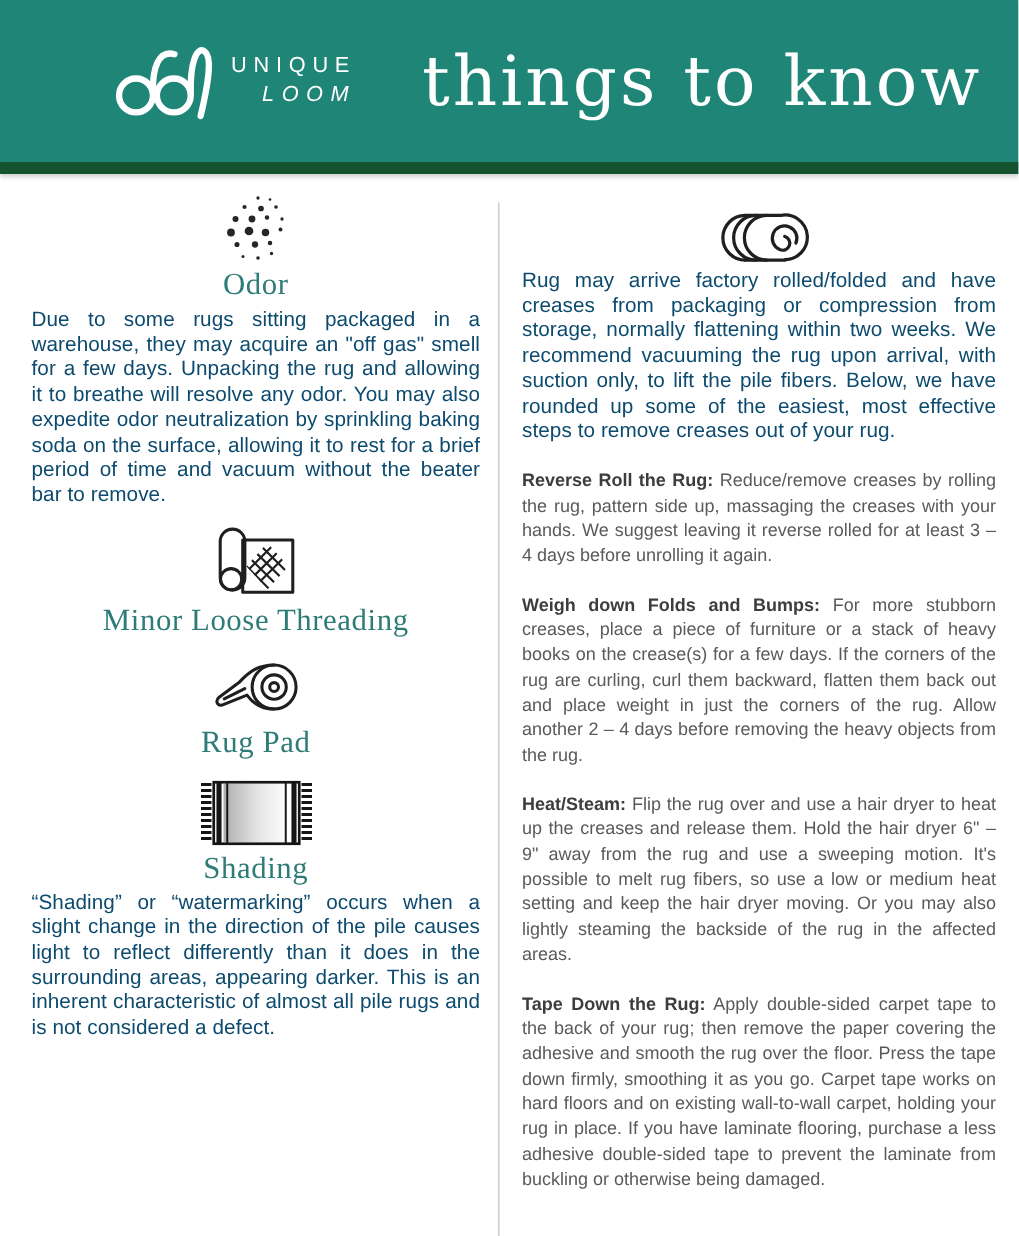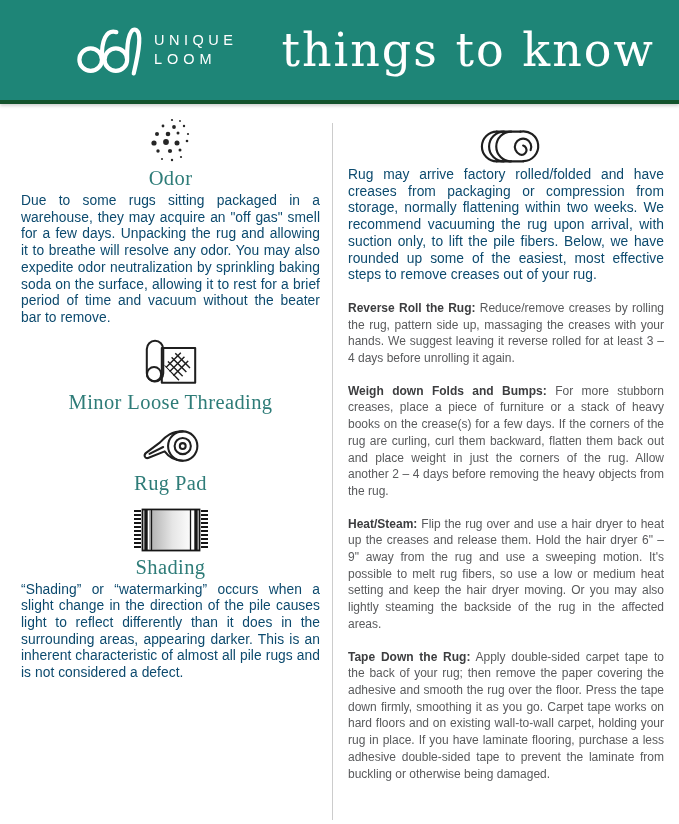--- a/index.html
+++ b/index.html
@@ -2,32 +2,32 @@
 <html><head>
 <meta charset="utf-8">
 <style>
   html,body { margin:0; padding:0; }
   body {
     width:679px; height:824px; background:#ffffff; overflow:hidden;
     font-family:"Liberation Sans", sans-serif;
   }
   
   .header {
-    height:104px; background:#1e8577; box-sizing:border-box;
-    border-bottom:4px solid #14532d;
+    height:116px; background:#1e8577; box-sizing:border-box;
+    border-bottom:8px solid #14532d;
     display:flex; align-items:center;
     box-shadow:0 2px 3px rgba(0,0,0,0.18);
     position:relative;
   }
   .logo-svg { width:66px; height:56px; margin-left:76px; flex:none; }
   .brand {
     color:#ffffff; margin-left:12px; font-size:14.5px; letter-spacing:4.5px;
     line-height:1.3; font-weight:400; flex:none;
   }
-  .brand .line2 { text-align:left; letter-spacing:5px; }
+  .brand .line2 { text-align:right; letter-spacing:5px;font-style:italic; }
   .page-title {
     font-family:"DejaVu Serif", serif; font-size:46px; color:#ffffff;
     letter-spacing:2px; margin-left:44px; white-space:nowrap;
     font-weight:500;
   }
   
   .content {
     display:flex; height:720px; box-sizing:border-box;
     padding:13px 15px 0 21px;
   }

